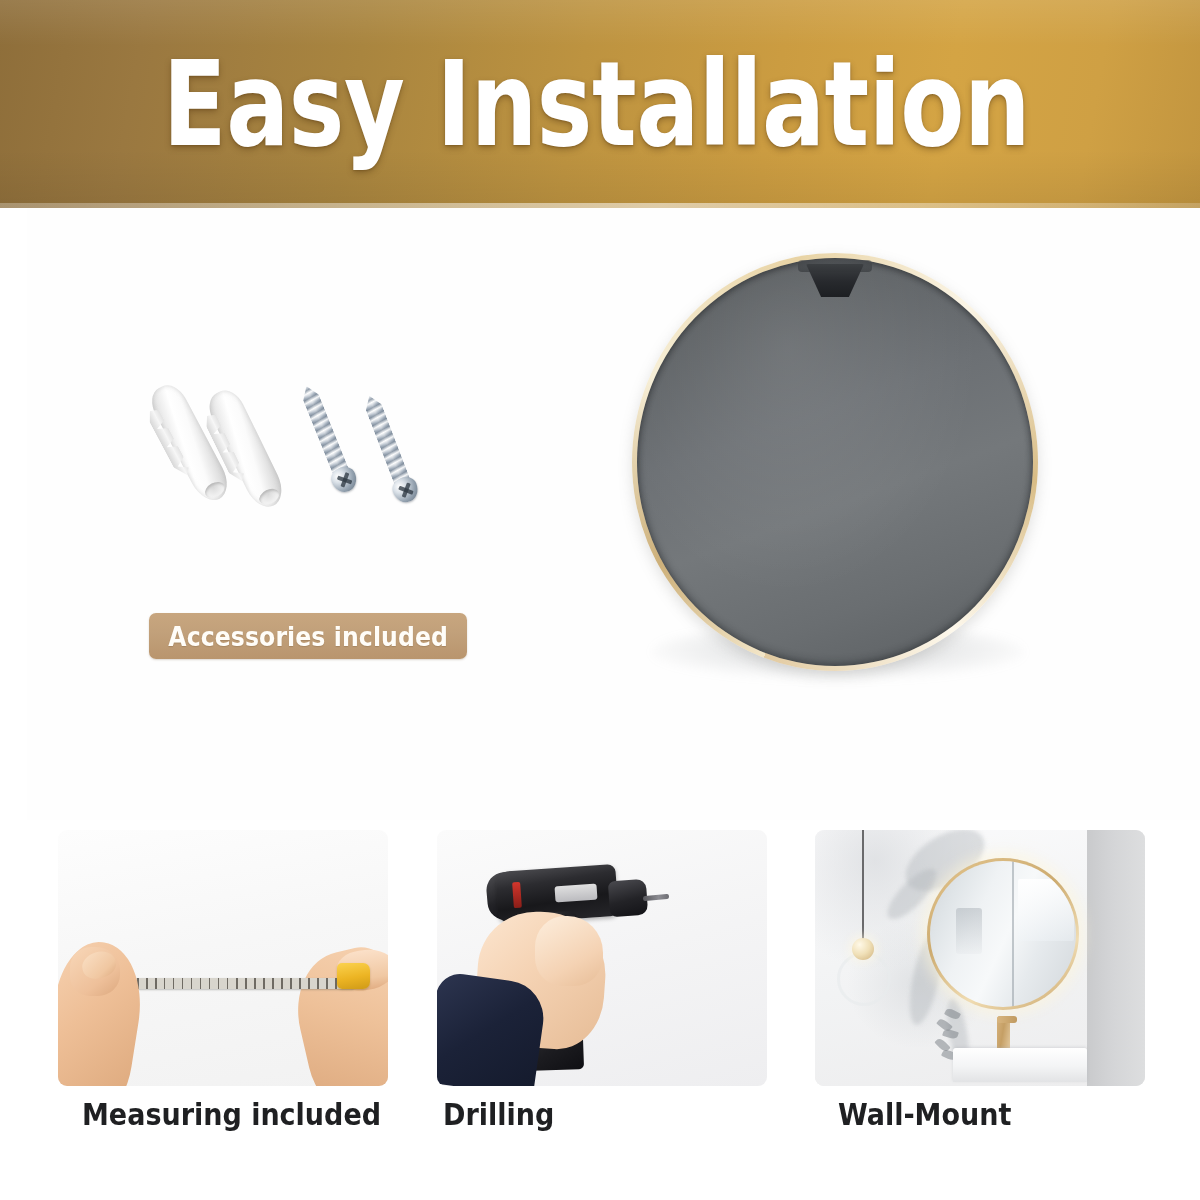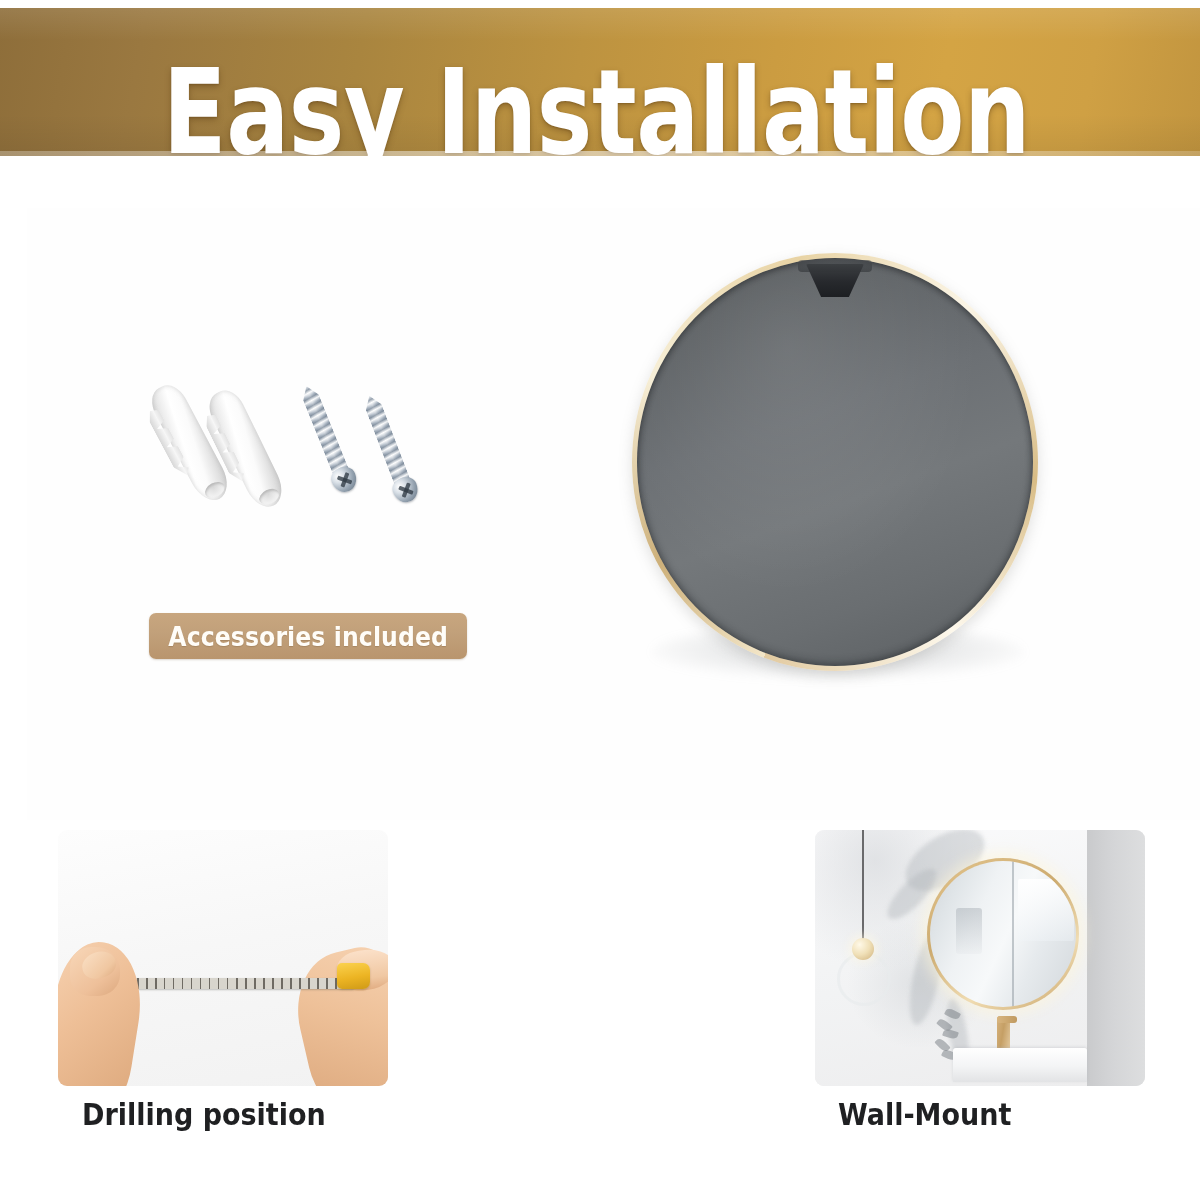--- a/index.html
+++ b/index.html
@@ -15,23 +15,23 @@
   #page {
     position: relative;
     width: 1200px;
     height: 1200px;
     background: #ffffff;
   }
 
   
   #header-banner {
     position: absolute;
-    left: 0; top: 8px;
+    left: 0; top: 0;
     width: 1200px;
-    height: 148px;
+    height: 208px;
     background:
       linear-gradient(180deg,
         rgba(255,255,255,0.10) 0%,
         rgba(255,255,255,0.00) 22%,
         rgba(0,0,0,0.00) 72%,
         rgba(0,0,0,0.07) 100%),
       linear-gradient(100deg,
         #8e6e3a 0%,
         #9a7840 12%,
         #a9853f 30%,
@@ -659,23 +659,39 @@
     <div class="step" id="step-1">
       <div class="step-photo" id="photo-measuring">
         <div id="hand-right-measuring"></div>
         <div id="hand-right-fingers"></div>
         <div id="tape-measure-strip"></div>
         <div id="tape-measure-body"></div>
         <div id="hand-left-measuring"></div>
         <div id="hand-left-fist"></div>
         <div id="hand-left-thumb"></div>
       </div>
-      <div class="step-caption" id="caption-1">Drilling position</div>
+      <div class="step-caption" id="caption-1">Measuring included</div>
     </div>
 
+    <div class="step" id="step-2">
+      <div class="step-photo" id="photo-drilling">
+        <div id="drill-motor-cap"></div>
+        <div id="drill-body"></div>
+        <div id="drill-light-window"></div>
+        <div id="drill-red-accent"></div>
+        <div id="drill-chuck"></div>
+        <div id="drill-bit"></div>
+        <div id="drill-handle"></div>
+        <div id="drill-battery"></div>
+        <div id="hand-drilling"></div>
+        <div id="hand-drilling-knuckles"></div>
+        <div id="sleeve-navy"></div>
+      </div>
+      <div class="step-caption" id="caption-2">Drilling</div>
+    </div>
 
     <div class="step" id="step-3">
       <div class="step-photo" id="photo-wallmount">
         <div id="bath-side-wall"></div>
         <div id="bath-marble-wall">
           <div class="marble-vein" id="vein-1"></div>
           <div class="marble-vein" id="vein-2"></div>
           <div class="marble-vein" id="vein-3"></div>
           <div class="marble-vein" id="vein-4"></div>
         </div>

